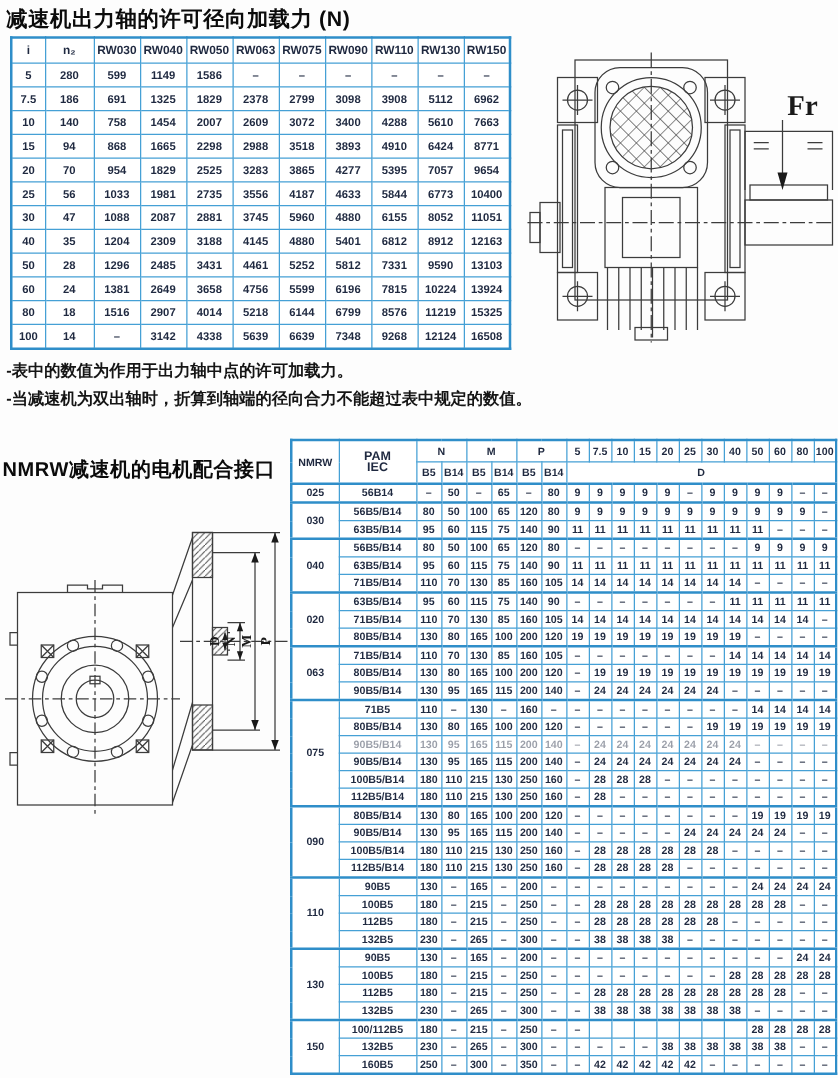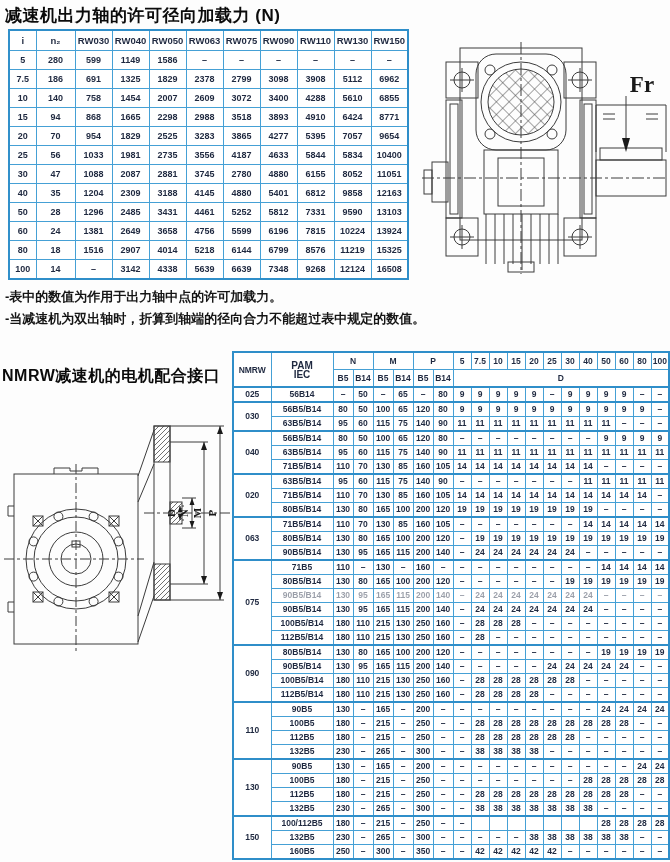--- a/index.html
+++ b/index.html
@@ -108,21 +108,21 @@
           <td>10</td>
           <td>140</td>
           <td>758</td>
           <td>1454</td>
           <td>2007</td>
           <td>2609</td>
           <td>3072</td>
           <td>3400</td>
           <td>4288</td>
           <td>5610</td>
-          <td>6855</td>
+          <td>7663</td>
         </tr>
         <tr>
           <td>15</td>
           <td>94</td>
           <td>868</td>
           <td>1665</td>
           <td>2298</td>
           <td>2988</td>
           <td>3518</td>
           <td>3893</td>
@@ -146,47 +146,47 @@
         <tr>
           <td>25</td>
           <td>56</td>
           <td>1033</td>
           <td>1981</td>
           <td>2735</td>
           <td>3556</td>
           <td>4187</td>
           <td>4633</td>
           <td>5844</td>
-          <td>5834</td>
+          <td>6773</td>
           <td>10400</td>
         </tr>
         <tr>
           <td>30</td>
           <td>47</td>
           <td>1088</td>
           <td>2087</td>
           <td>2881</td>
           <td>3745</td>
-          <td>2780</td>
+          <td>5960</td>
           <td>4880</td>
           <td>6155</td>
           <td>8052</td>
           <td>11051</td>
         </tr>
         <tr>
           <td>40</td>
           <td>35</td>
           <td>1204</td>
           <td>2309</td>
           <td>3188</td>
           <td>4145</td>
           <td>4880</td>
           <td>5401</td>
           <td>6812</td>
-          <td>9858</td>
+          <td>8912</td>
           <td>12163</td>
         </tr>
         <tr>
           <td>50</td>
           <td>28</td>
           <td>1296</td>
           <td>2485</td>
           <td>3431</td>
           <td>4461</td>
           <td>5252</td>

